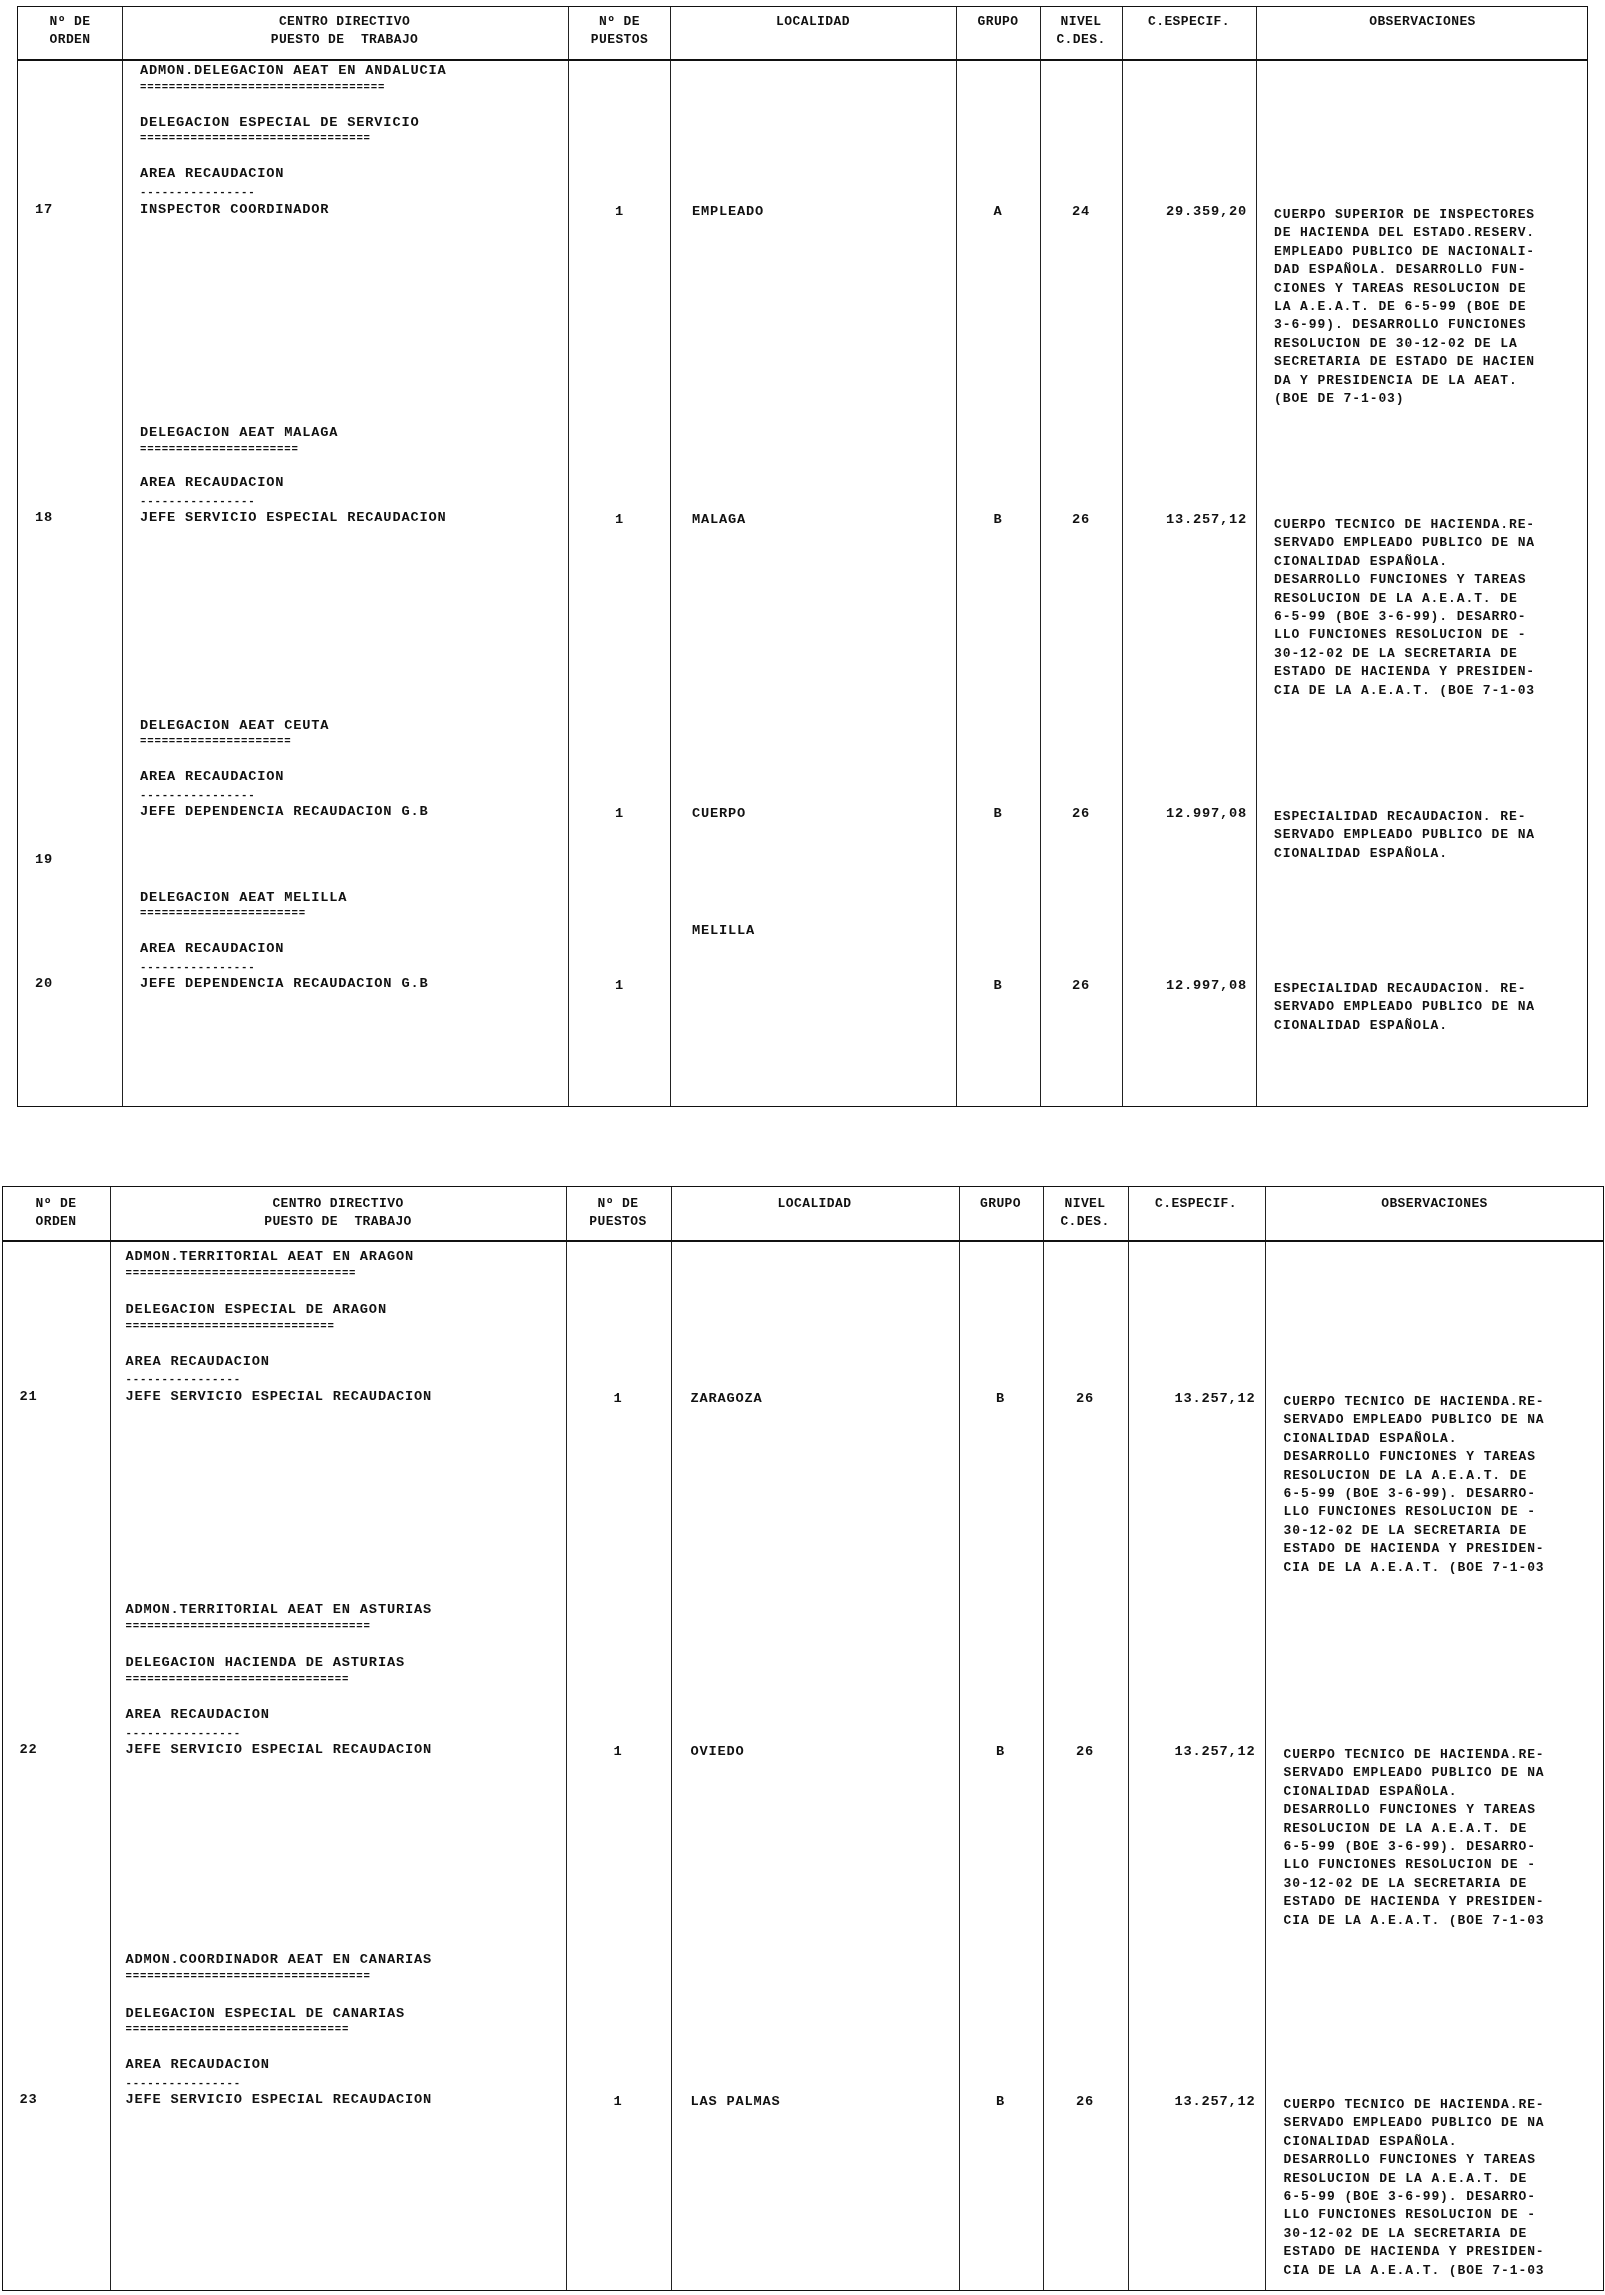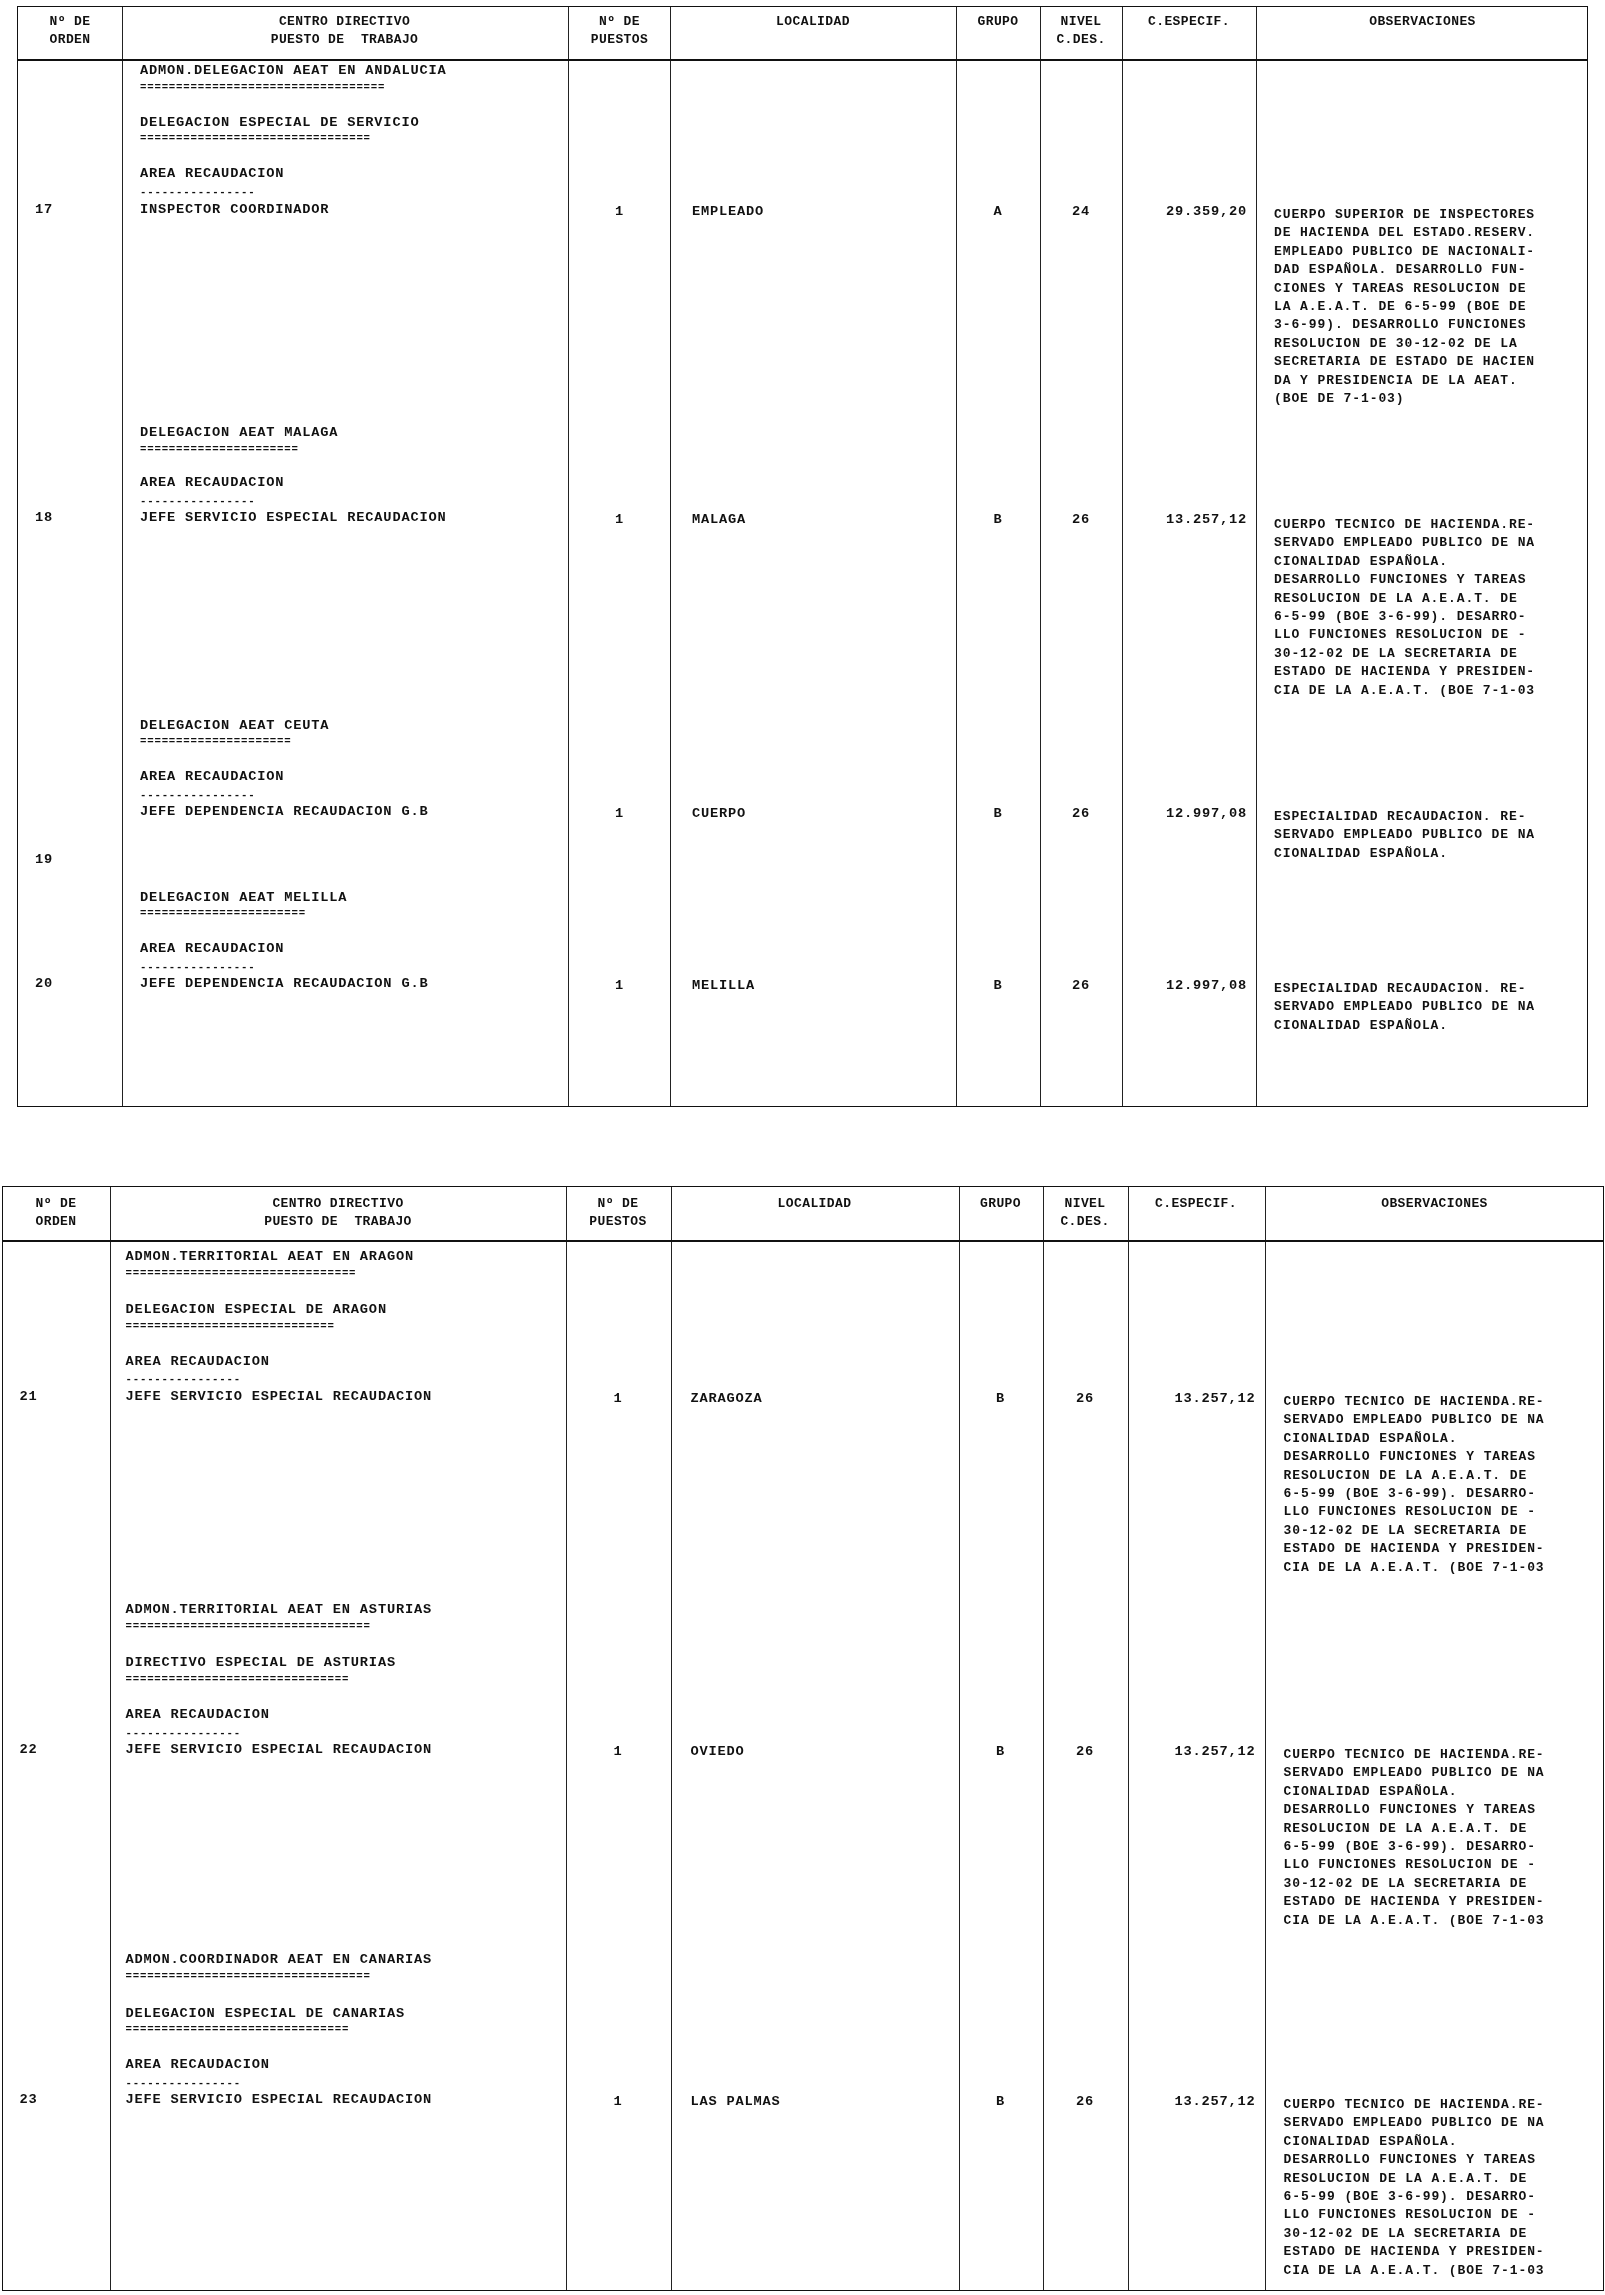--- a/index.html
+++ b/index.html
@@ -111,21 +111,21 @@
 CIONALIDAD ESPAÑOLA.</div>
 
   <div class="txt" style="left:122px;top:882px">DELEGACION AEAT MELILLA</div>
   <div class="uline" style="left:122px;top:901px">=======================</div>
   <div class="txt" style="left:122px;top:933px">AREA RECAUDACION</div>
   <div class="uline" style="left:122px;top:955px">----------------</div>
 
   <div class="txt" style="left:17px;top:968px">20</div>
   <div class="txt" style="left:122px;top:968px">JEFE DEPENDENCIA RECAUDACION G.B</div>
   <div class="txt num" style="left:550px;width:103px;top:970px">1</div>
-  <div class="txt" style="left:674px;top:970px">MELILLA</div>
+  <div class="txt" style="left:674px;top:915px">MELILLA</div>
   <div class="txt num" style="left:938px;width:84px;top:970px">B</div>
   <div class="txt num" style="left:1022px;width:82px;top:970px">26</div>
   <div class="txt right" style="left:1104px;width:125px;top:970px">12.997,08</div>
   <div class="obs" style="left:1256px;top:973px">ESPECIALIDAD RECAUDACION. RE-
 SERVADO EMPLEADO PUBLICO DE NA
 CIONALIDAD ESPAÑOLA.</div>
 </div>
 
 <div class="tbl" style="left:1.5px; top:1186px; width:1602px; height:1105px;">
   <div class="col-line" style="left:107px"></div>
@@ -170,21 +170,21 @@
 DESARROLLO FUNCIONES Y TAREAS
 RESOLUCION DE LA A.E.A.T. DE
 6-5-99 (BOE 3-6-99). DESARRO-
 LLO FUNCIONES RESOLUCION DE -
 30-12-02 DE LA SECRETARIA DE
 ESTADO DE HACIENDA Y PRESIDEN-
 CIA DE LA A.E.A.T. (BOE 7-1-03</div>
 
   <div class="txt" style="left:123px;top:414px">ADMON.TERRITORIAL AEAT EN ASTURIAS</div>
   <div class="uline" style="left:123px;top:434px">==================================</div>
-  <div class="txt" style="left:123px;top:467px">DIRECTIVO ESPECIAL DE ASTURIAS</div>
+  <div class="txt" style="left:123px;top:467px">DELEGACION HACIENDA DE ASTURIAS</div>
   <div class="uline" style="left:123px;top:487px">===============================</div>
   <div class="txt" style="left:123px;top:519px">AREA RECAUDACION</div>
   <div class="uline" style="left:123px;top:541px">----------------</div>
 
   <div class="txt" style="left:17px;top:554px">22</div>
   <div class="txt" style="left:123px;top:554px">JEFE SERVICIO ESPECIAL RECAUDACION</div>
   <div class="txt num" style="left:563px;width:105px;top:556px">1</div>
   <div class="txt" style="left:688px;top:556px">OVIEDO</div>
   <div class="txt num" style="left:956px;width:84px;top:556px">B</div>
   <div class="txt num" style="left:1040px;width:85px;top:556px">26</div>

